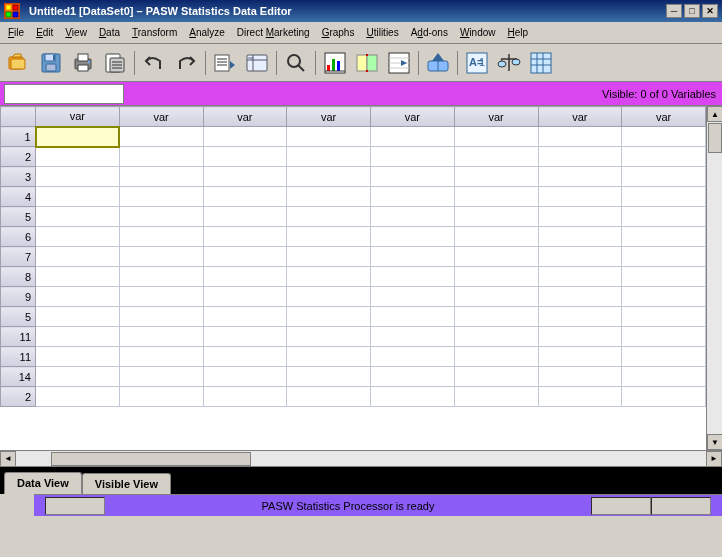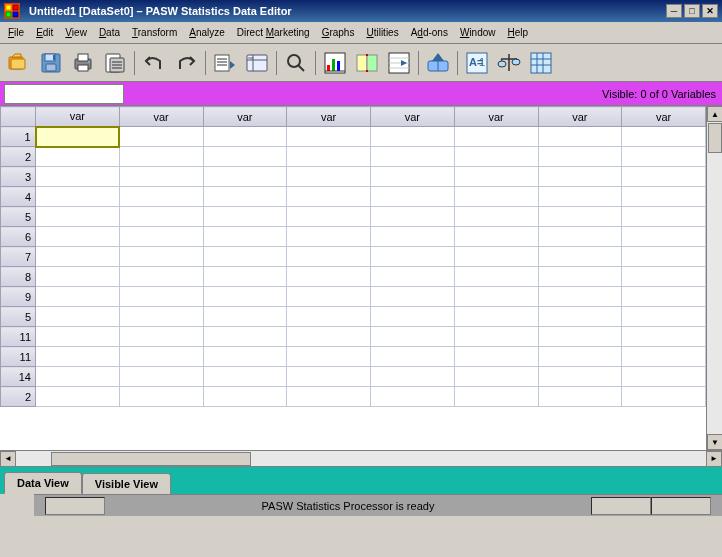--- a/index.html
+++ b/index.html
@@ -178,21 +178,21 @@
       border: 1px solid #808080;
       display: flex; align-items: center; justify-content: center;
       font-size: 8px; cursor: pointer;
     }
     .h-scroll-track { flex: 1; height: 16px; background: #e8e8e8; position: relative; }
     .h-scroll-thumb { width: 200px; height: 14px; background: #d4d0c8; border: 1px solid #808080; position: absolute; left: 35px; top: 1px; }
 
     
     .tabs-bar {
       height: 28px;
-      background: #14b8a6;
+      background: #000000;
       display: flex;
       align-items: flex-end;
       padding-left: 4px;
       border-top: 1px solid #808080;
     }
     .tab {
       padding: 4px 12px;
       border: 1px solid #808080;
       border-bottom: none;
       background: #d4d0c8;
@@ -203,21 +203,21 @@
     }
     .tab.active {
       background: #d4d0c8;
       border-bottom: 1px solid #d4d0c8;
       z-index: 1;
     }
 
     
     .status-bar {
       height: 22px;
-      background: #a3a3a3;
+      background: #8b5cf6;
       border-top: 1px solid #808080;
       display: flex;
       align-items: center;
       padding: 0 11px;
       margin-left: 34px;
     }
     .status-text {
       flex: 1;
       text-align: center;
       font-size: 11px;

